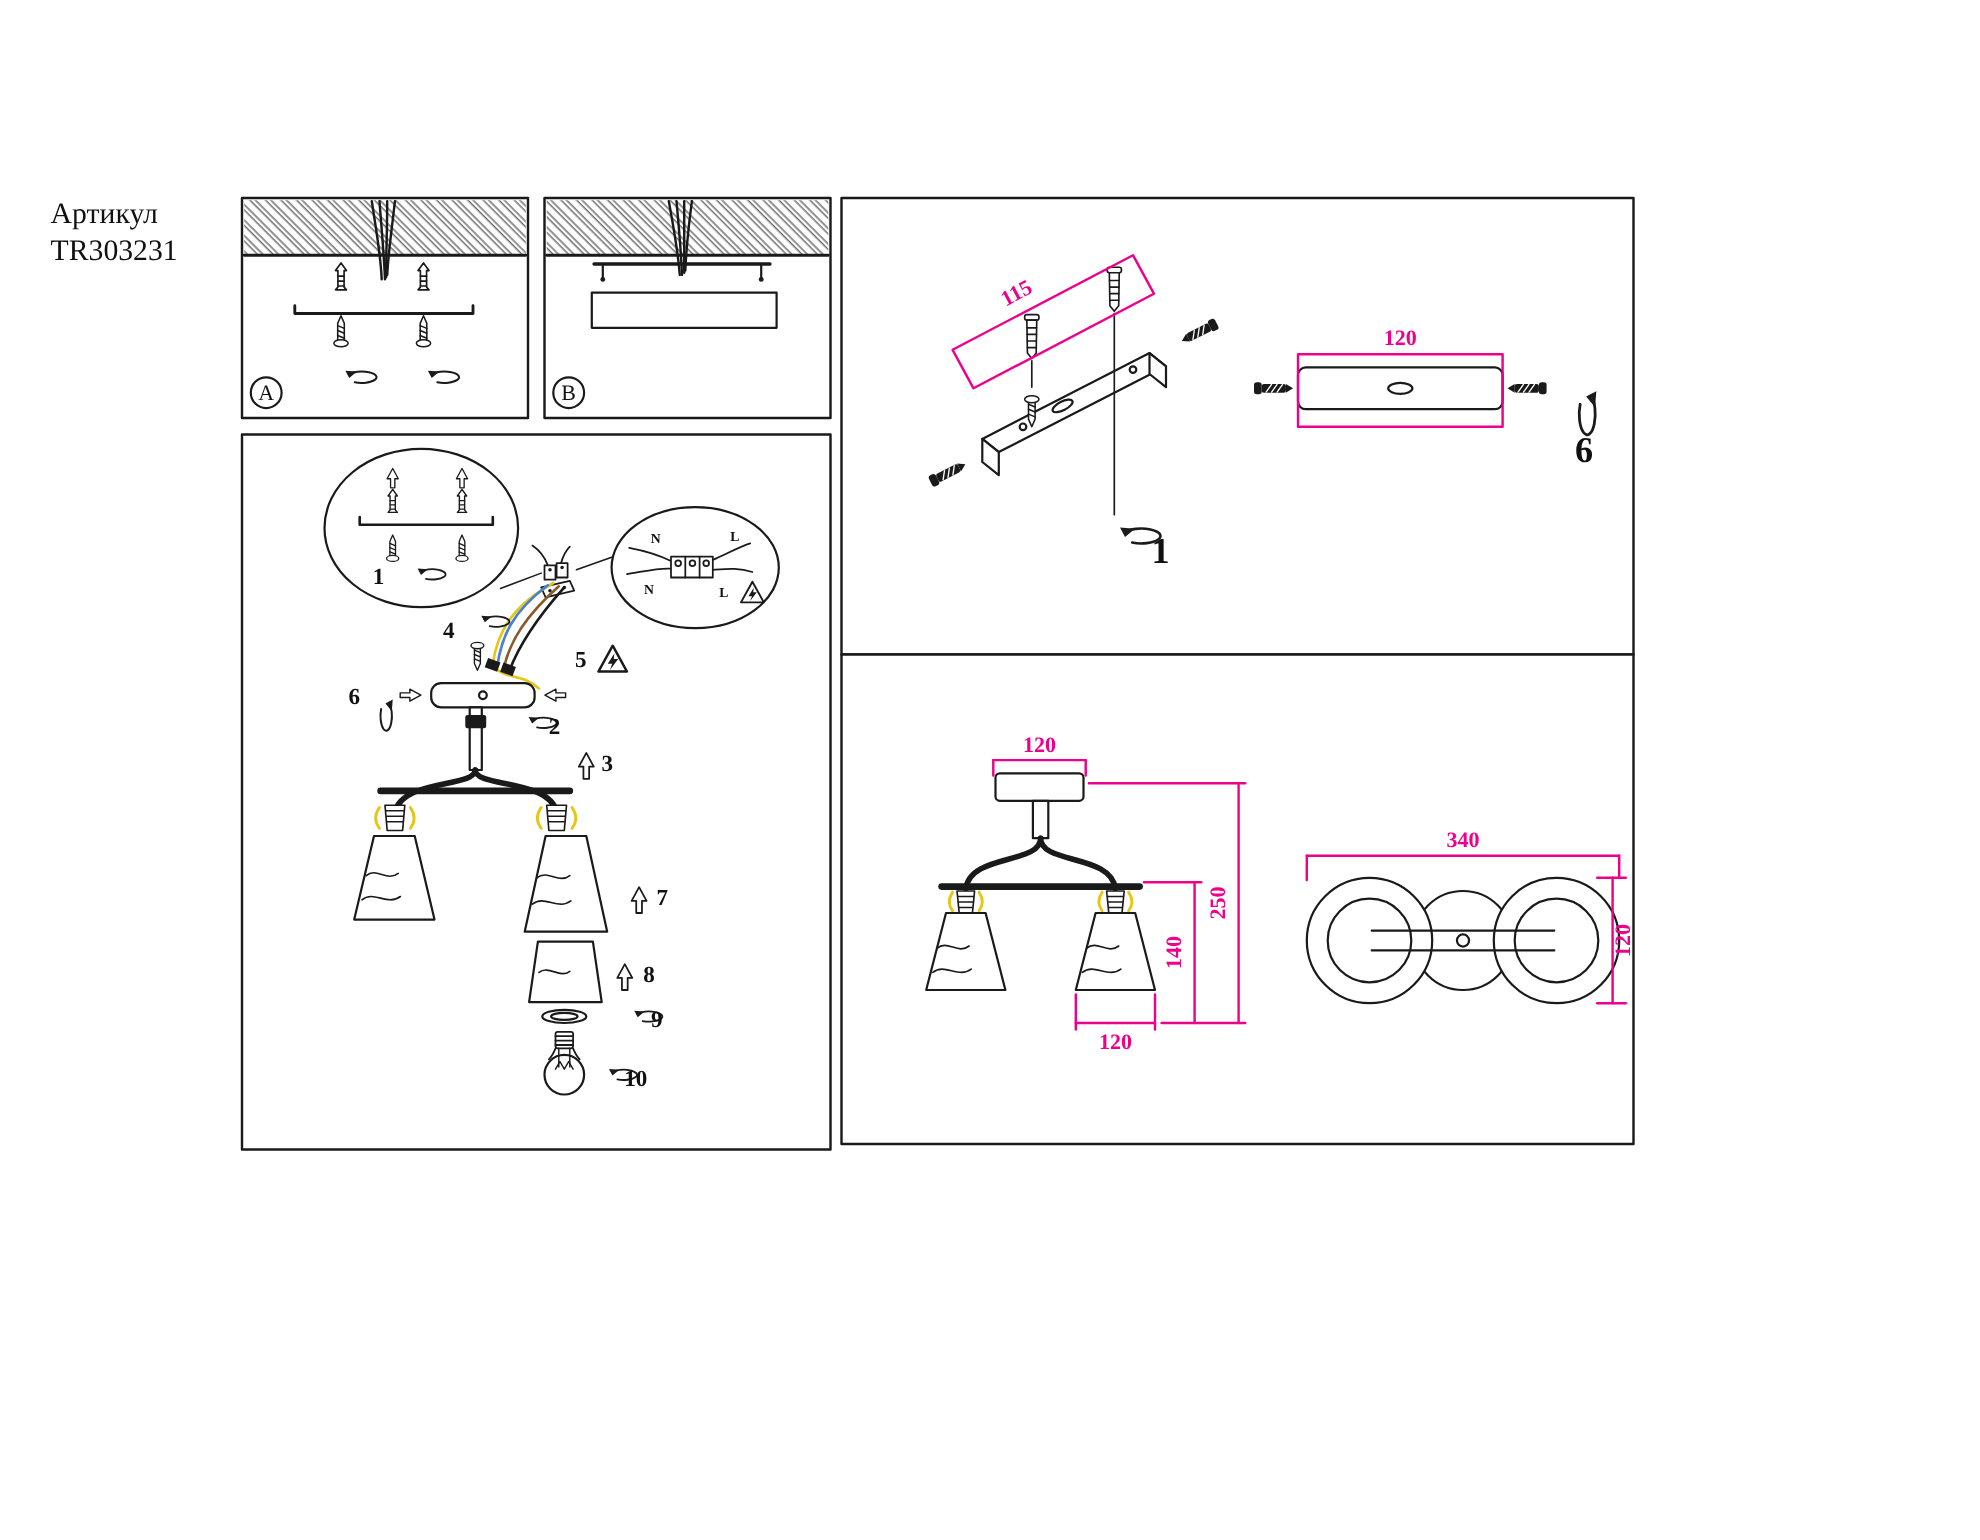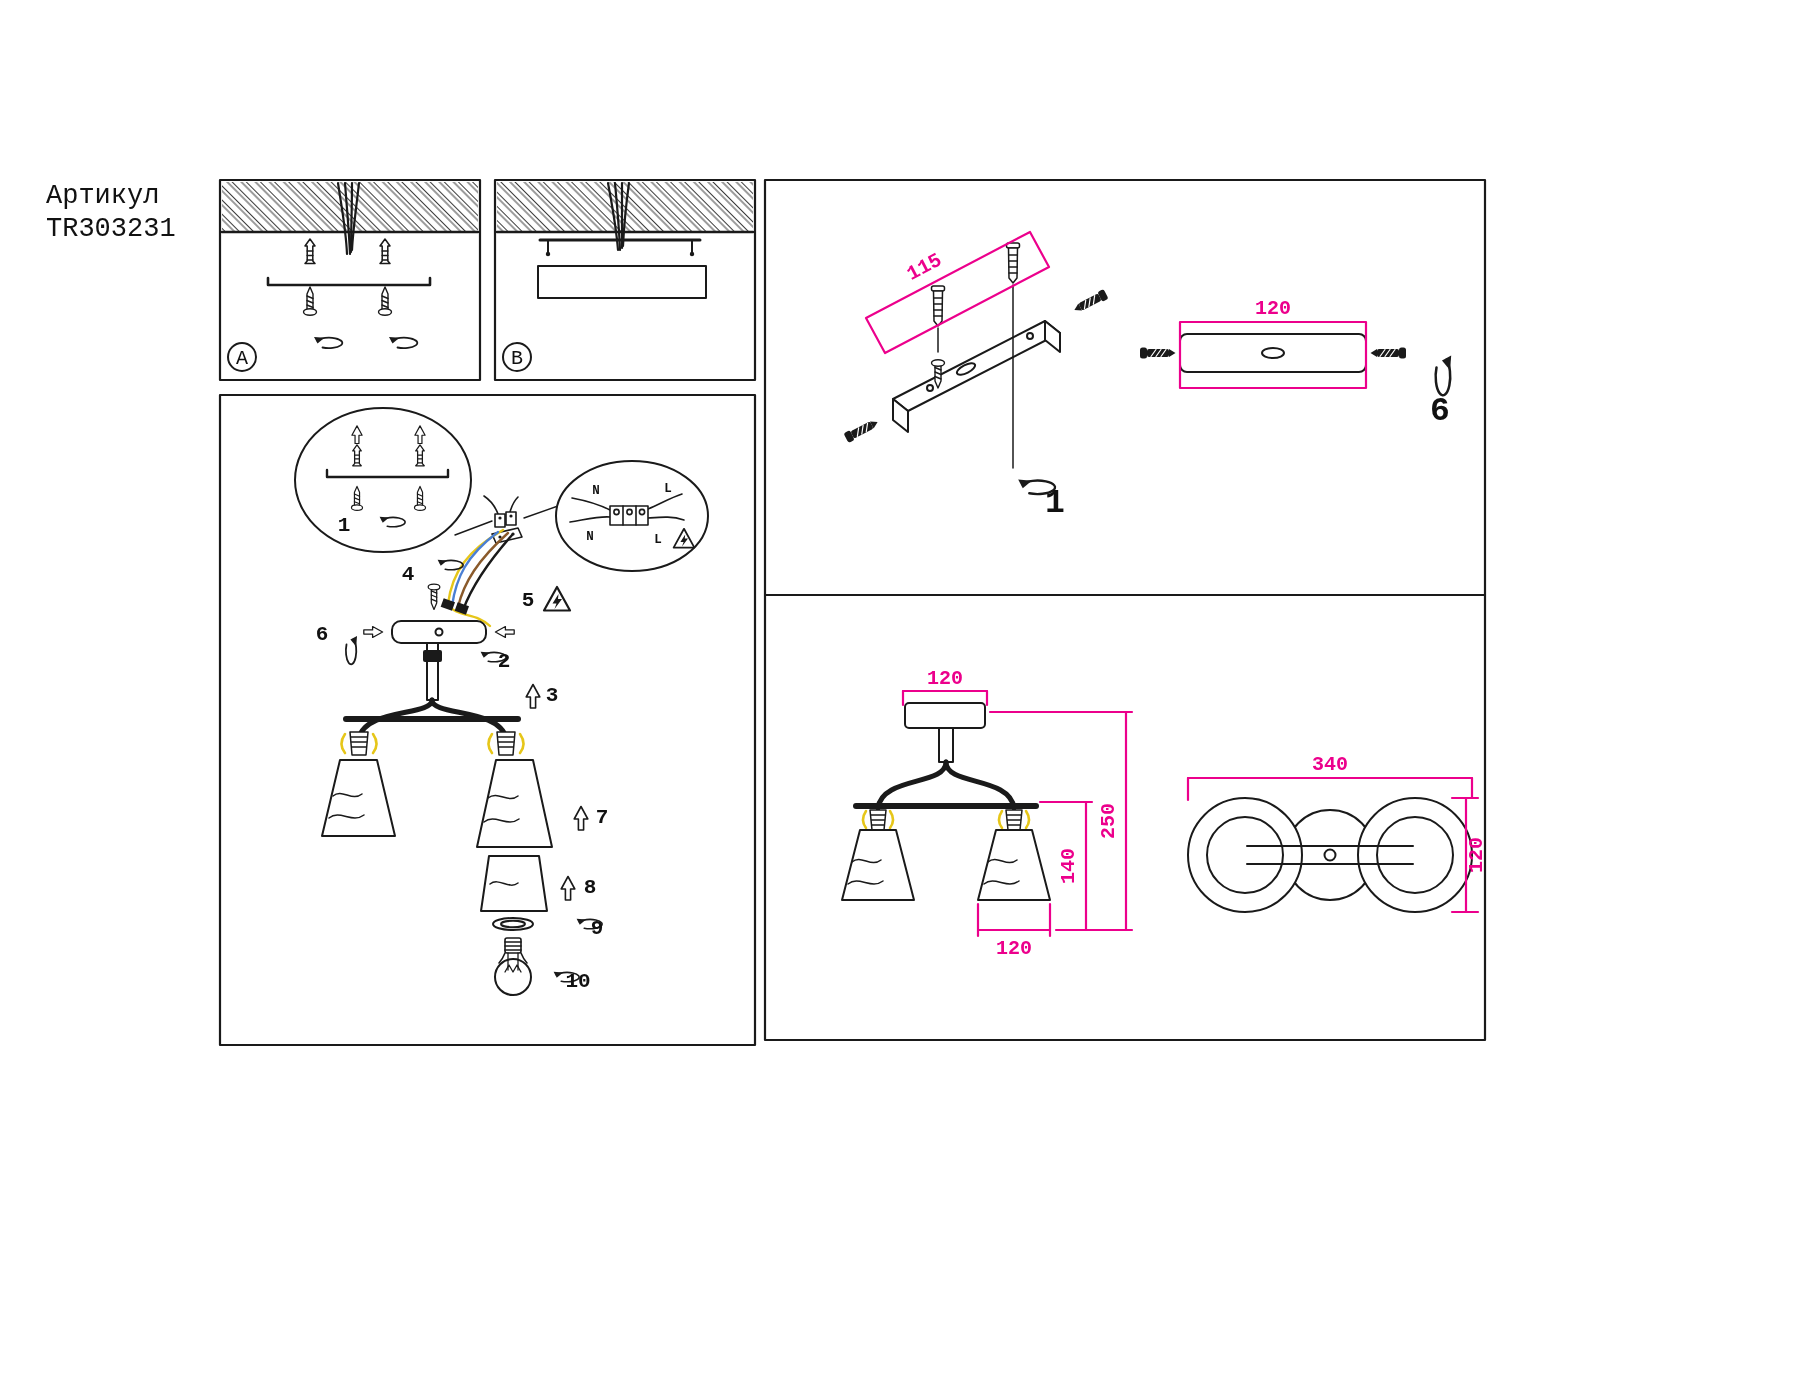--- a/index.html
+++ b/index.html
@@ -1,16 +1,16 @@
 <!DOCTYPE html>
 <html style="--accent: #ec008c; --wire-yellow: #e6c619; --wire-blue: #4a7fd4; --wire-brown: #8a5a2b;"><head>
 <meta charset="utf-8">
 <style>
   html,body{margin:0;padding:0;background:#ffffff}
-  .sheet{position:relative;width:1800px;height:1272px;background:#fff;font-family:Liberation Mono, monospace}
+  .sheet{position:relative;width:1800px;height:1272px;background:#fff;font-family:Liberation Serif, serif}
   svg{display:block}
   .frame{fill:#fff;stroke:#1a1a1a;stroke-width:2.2}
   text{stroke:none}
   .t-article{font-size:27px;fill:#111}
   .t-letter{font-size:20px;fill:#111}
   .t-step{font-size:21px;font-weight:bold;fill:#111}
   .t-big{font-size:33px;font-weight:bold;fill:#111}
   .t-nl{font-size:12.5px;font-weight:bold;fill:#111}
   .dim{stroke:var(--accent,#ec008c);fill:none}
   .dim-t{font-size:20px;font-weight:bold;fill:var(--accent,#ec008c)}

